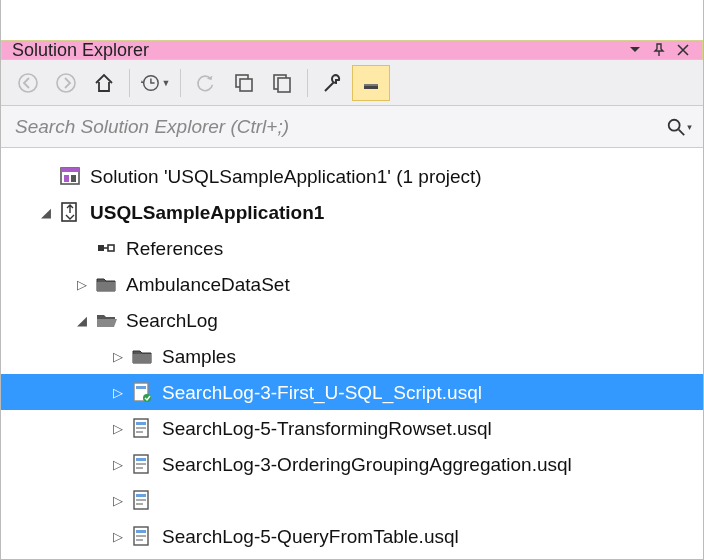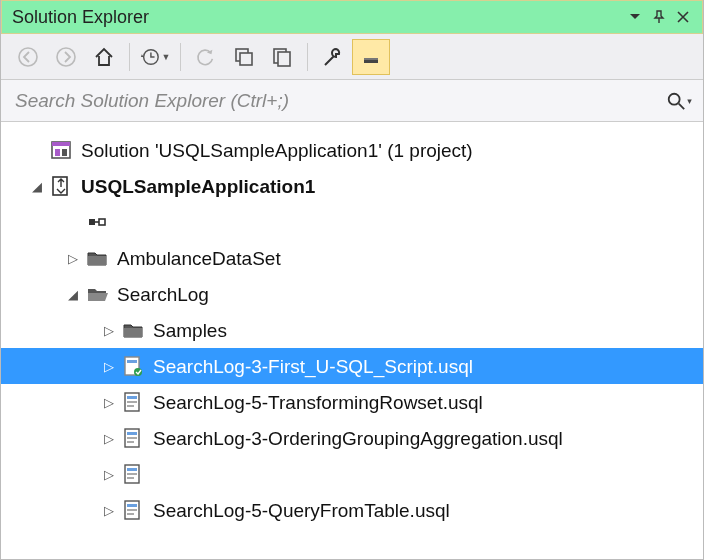--- a/index.html
+++ b/index.html
@@ -8,26 +8,27 @@
     font-family: "Segoe UI", Tahoma, sans-serif;
     font-size: 18px;
     background: #fff;
     width: 704px;
     height: 560px;
     overflow: hidden;
     border: 1px solid #bbb;
     border-top: none;
   }
   .titlebar {
-    background: #86efac;
+    background: #f9a8d4;
     border: 1px solid #d8d090;
-    height: 34px;
+    height: 20px;
     display: flex;
     align-items: center;
     padding: 0 8px 0 10px;
+    margin-top: 40px;
   }
   .titlebar .title {
     flex: 1;
     font-size: 18px;
     color: #222;
   }
   .titlebar .win-btn {
     width: 22px;
     height: 22px;
     display: flex;
@@ -101,20 +102,21 @@
     padding: 10px 0 0 0;
     font-size: 19px;
     color: #111;
     line-height: 1.0;
   }
   .node {
     display: flex;
     align-items: center;
     height: 36px;
     white-space: nowrap;
+    padding-left: 9px;
   }
   .indent { display:inline-block; }
   .expander {
     width: 16px;
     display: inline-flex;
     justify-content: center;
     color: #555;
     font-size: 13px;
     margin-right: 4px;
   }
@@ -261,20 +263,21 @@
   <div class="node">
     <span class="indent" style="width:64px"></span>
     <span class="expander blank">▶</span>
     <span class="icon">
       <svg width="22" height="22" viewBox="0 0 22 22">
           <rect x="3" y="8" width="6" height="6" fill="#333"></rect>
           <rect x="13" y="8" width="6" height="6" fill="none" stroke="#333" stroke-width="1.6"></rect>
           <path d="M9 11 H13" stroke="#333" stroke-width="1.6"></path>
         </svg>
     </span>
+    <span class="label">References</span>
   </div>
 
   <div class="node">
     <span class="indent" style="width:64px"></span>
     <span class="expander">▷</span>
     <span class="icon">
       <svg width="22" height="22" viewBox="0 0 22 22">
           <path d="M2 6 h7 l2 2 h9 v10 h-18 z" fill="#555" stroke="#333" stroke-width="1"></path>
           <rect x="2" y="9" width="18" height="9" fill="#777"></rect>
         </svg>

